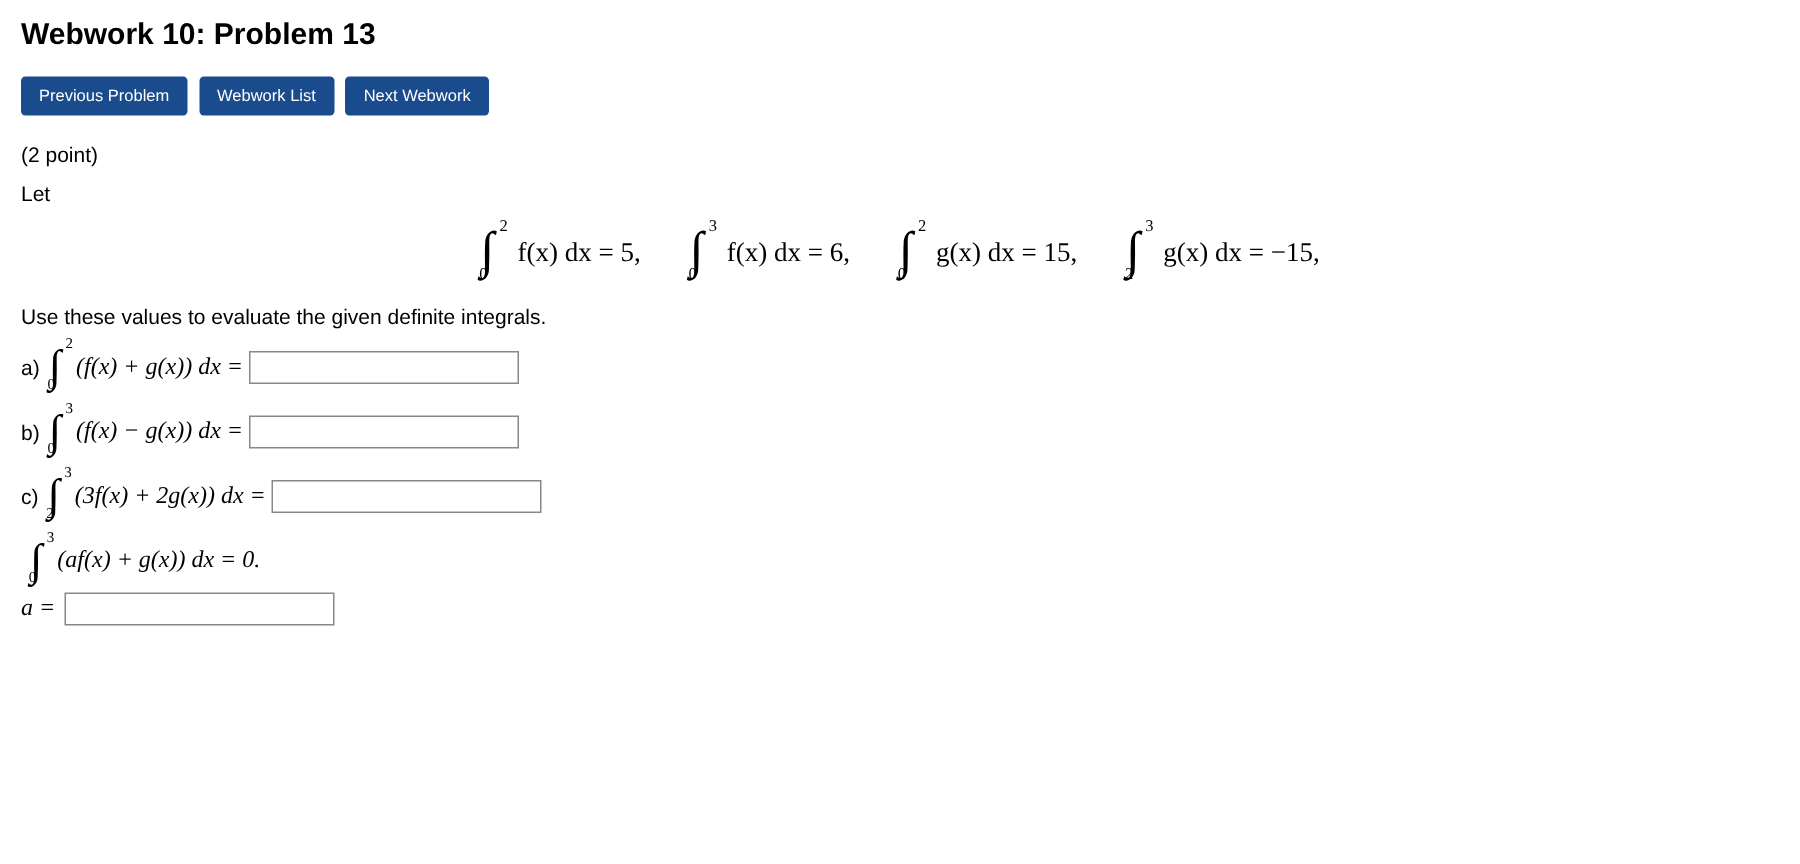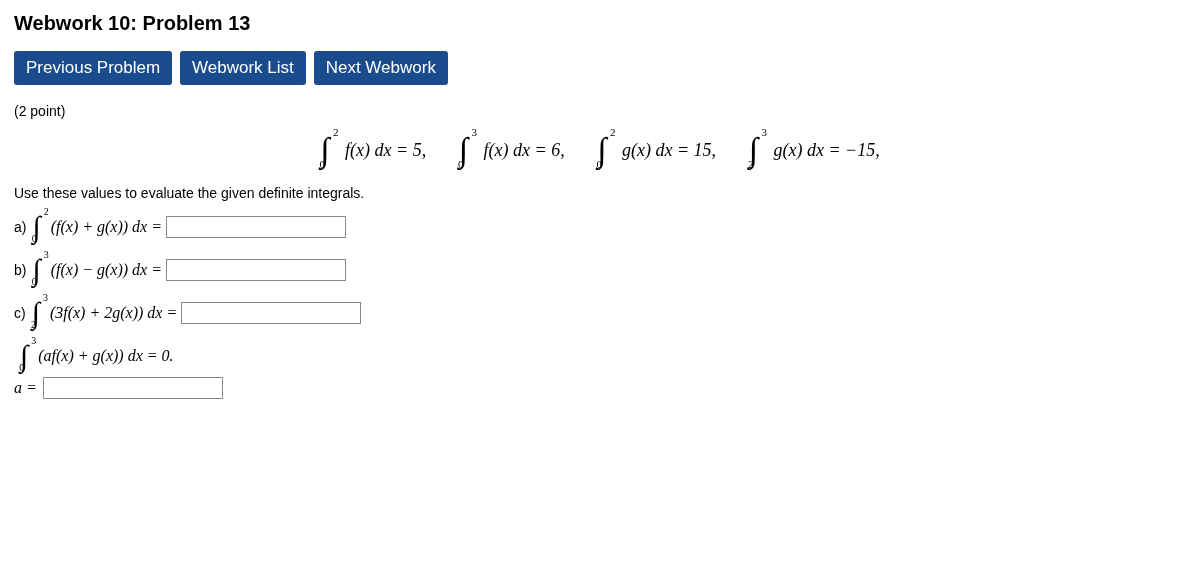--- a/index.html
+++ b/index.html
@@ -15,21 +15,21 @@
     font-size: 20px;
     font-weight: bold;
     margin: 0 0 16px 0;
   }
   .btn-row { margin-bottom: 18px; }
   .btn {
     display: inline-block;
     background: #1a4b8c;
     color: #fff;
     padding: 7px 12px;
-    font-size: 17px;
+    font-size: 11px;
     border: none;
     border-radius: 3px;
     margin-right: 4px;
     cursor: pointer;
   }
   .content { font-size: 14px; }
   .math-line {
     text-align: center;
     font-family: 'Times New Roman', serif;
     font-size: 18px;
@@ -40,21 +40,21 @@
   .bigint {
     font-size: 34px;
     display: inline-block;
     vertical-align: middle;
     line-height: 1;
     position: relative;
     font-style: italic;
   }
   .sup { font-size: 11px; position: relative; top: -18px; left: -2px; font-style: normal;}
   .sub { font-size: 11px; position: relative; top: 14px; left: -10px; font-style: normal;}
-  .ibody { display: inline-block; vertical-align: middle; font-style: italic; }
+  .ibody { display: inline-block; vertical-align: middle; }
   .part {
     display: flex;
     align-items: center;
     margin: 10px 0 16px 0;
     font-family: 'Times New Roman', serif;
     font-size: 16px;
   }
   .part .label { font-family: Arial, sans-serif; font-size: 14px; margin-right: 6px; }
   .part .expr { display: flex; align-items: center; }
   .part input {
@@ -90,20 +90,21 @@
 <h1>Webwork 10: Problem 13</h1>
 
 <div class="btn-row">
   <button class="btn">Previous Problem</button>
   <button class="btn">Webwork List</button>
   <button class="btn">Next Webwork</button>
 </div>
 
 <div class="content">
   <div style="margin-bottom:10px;">(2 point)</div>
+  <div style="margin-bottom:6px;">Let</div>
 
   <div class="math-line">
     <span class="intgrp">
       <span class="bigint">∫</span><span class="sub">0</span><span class="sup">2</span>
       <span class="ibody">f(x) dx = 5,</span>
     </span>
     <span class="intgrp">
       <span class="bigint">∫</span><span class="sub">0</span><span class="sup">3</span>
       <span class="ibody">f(x) dx = 6,</span>
     </span>

